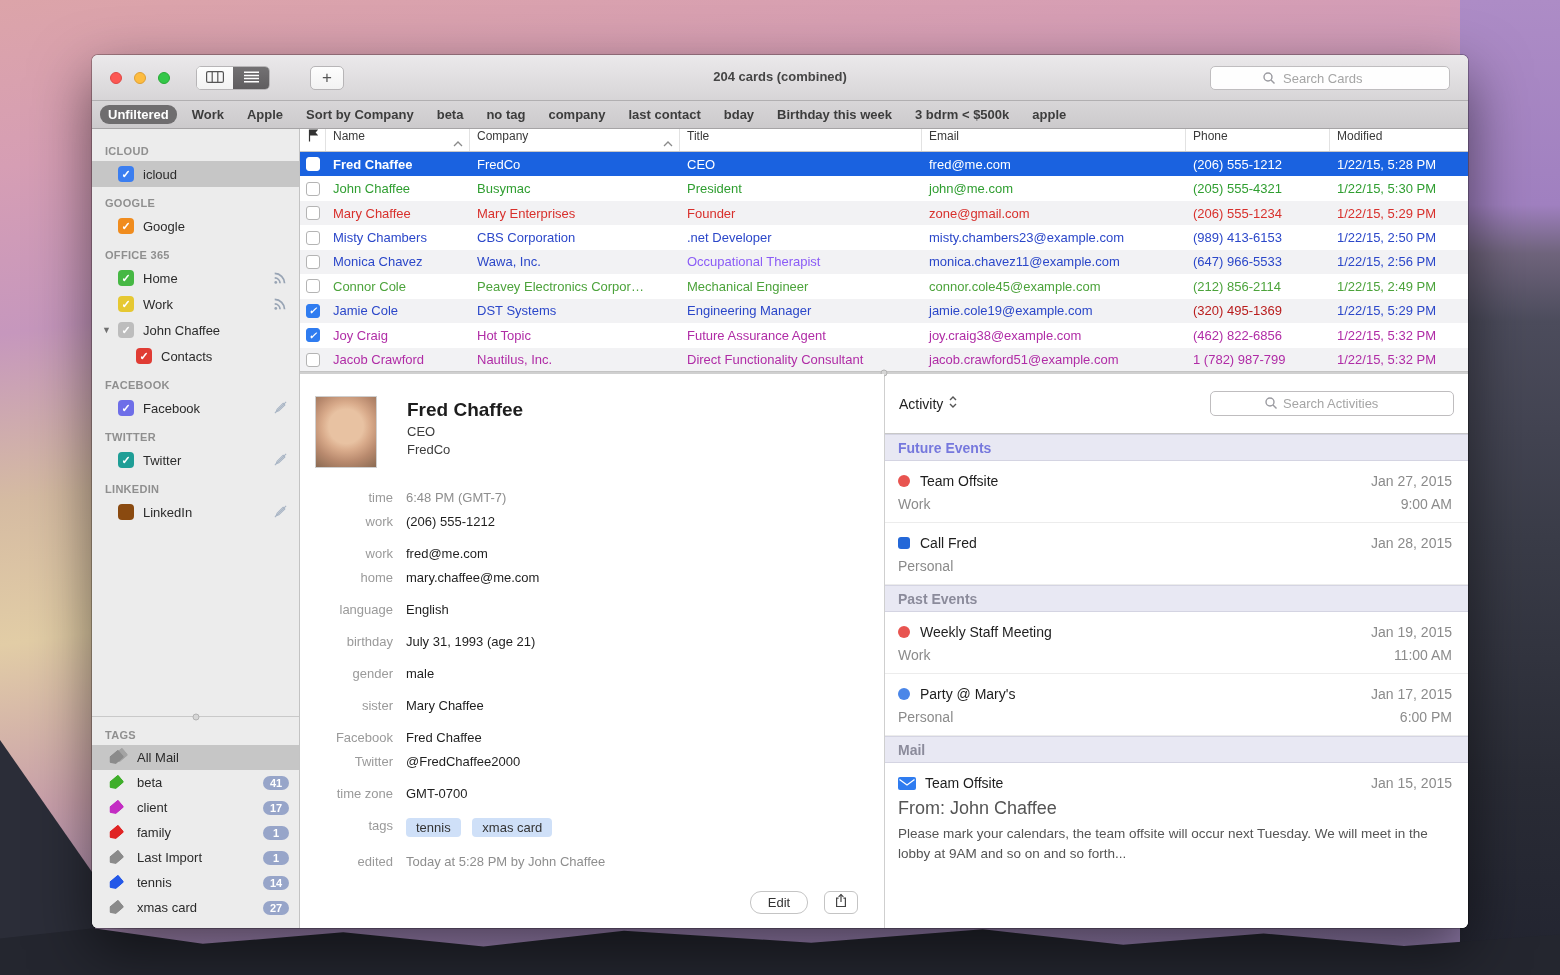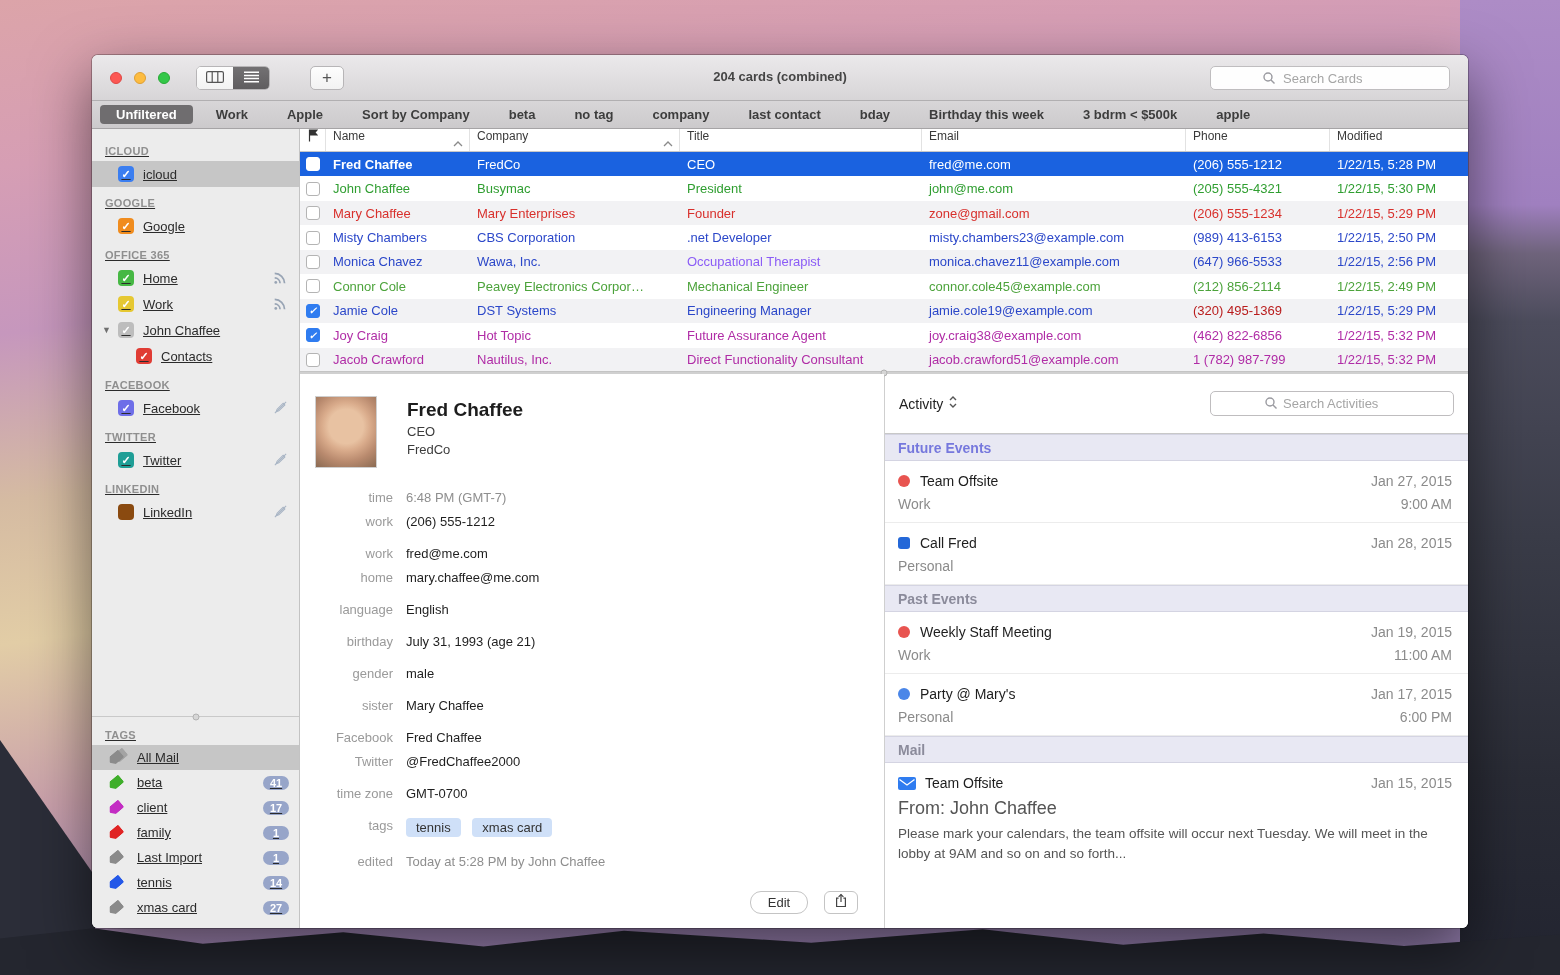--- a/index.html
+++ b/index.html
@@ -41,27 +41,27 @@
   .search-cards input, .search-acts input { width:100%; height:100%; border:1px solid #bfbdbf; border-radius:5px;
     background:rgba(255,255,255,.95); font-size:13px; color:#333; padding-left:72px; outline:none;
     font-family:"Liberation Sans", sans-serif; }
   .search-cards input::placeholder, .search-acts input::placeholder { color:#a5a5a5; }
   .search-icon-abs { position:absolute; left:52px; top:5px; width:14px; height:14px; }
 
   
   .filterbar { height:28px; flex:none; display:flex; align-items:center; gap:7px; padding-left:8px;
     background:linear-gradient(#d8d6d8,#cccacc); border-bottom:1px solid #a6a4a6;
     font-size:13px; font-weight:bold; color:#3d3d3d; }
-  .filter-item { padding:2px 16px; border-radius:4px; white-space:nowrap; }
+  .filter-item { padding:2px 8px; border-radius:9px; white-space:nowrap; }
   .filter-item.selected { background:#6f6d6f; color:#fff; }
 
   
   .main { flex:1; display:flex; min-height:0; }
   .sidebar { width:208px; flex:none; background:#ececec; border-right:1px solid #c3c3c3;
-    display:flex; flex-direction:column; font-size:13px; color:#2b2b2b; position:relative;text-decoration:underline; }
+    display:flex; flex-direction:column; font-size:13px; color:#2b2b2b; position:relative; }
   .sb-scroll { flex:1; padding-top:6px; }
   .sb-header { font-size:11px; font-weight:bold; color:#8f8f8f; letter-spacing:.3px; padding:10px 0 4px 13px; }
   .sb-item { height:26px; display:flex; align-items:center; padding-left:26px; position:relative; }
   .sb-item.selected { background:#c6c6c6; }
   .sb-item .cb { width:16px; height:16px; border-radius:4px; margin-right:9px; flex:none;
     display:flex; align-items:center; justify-content:center; color:#fff; font-size:11px; font-weight:bold; }
   .sb-item.indent2 { padding-left:44px; }
   .disclosure { position:absolute; left:10px; font-size:9px; color:#6f6f6f; }
   .sb-right-icon { position:absolute; right:10px; width:16px; height:16px; }
   .sb-tags-divider { height:11px; border-top:1px solid #c9c9c9; position:relative; margin-top:4px; }

